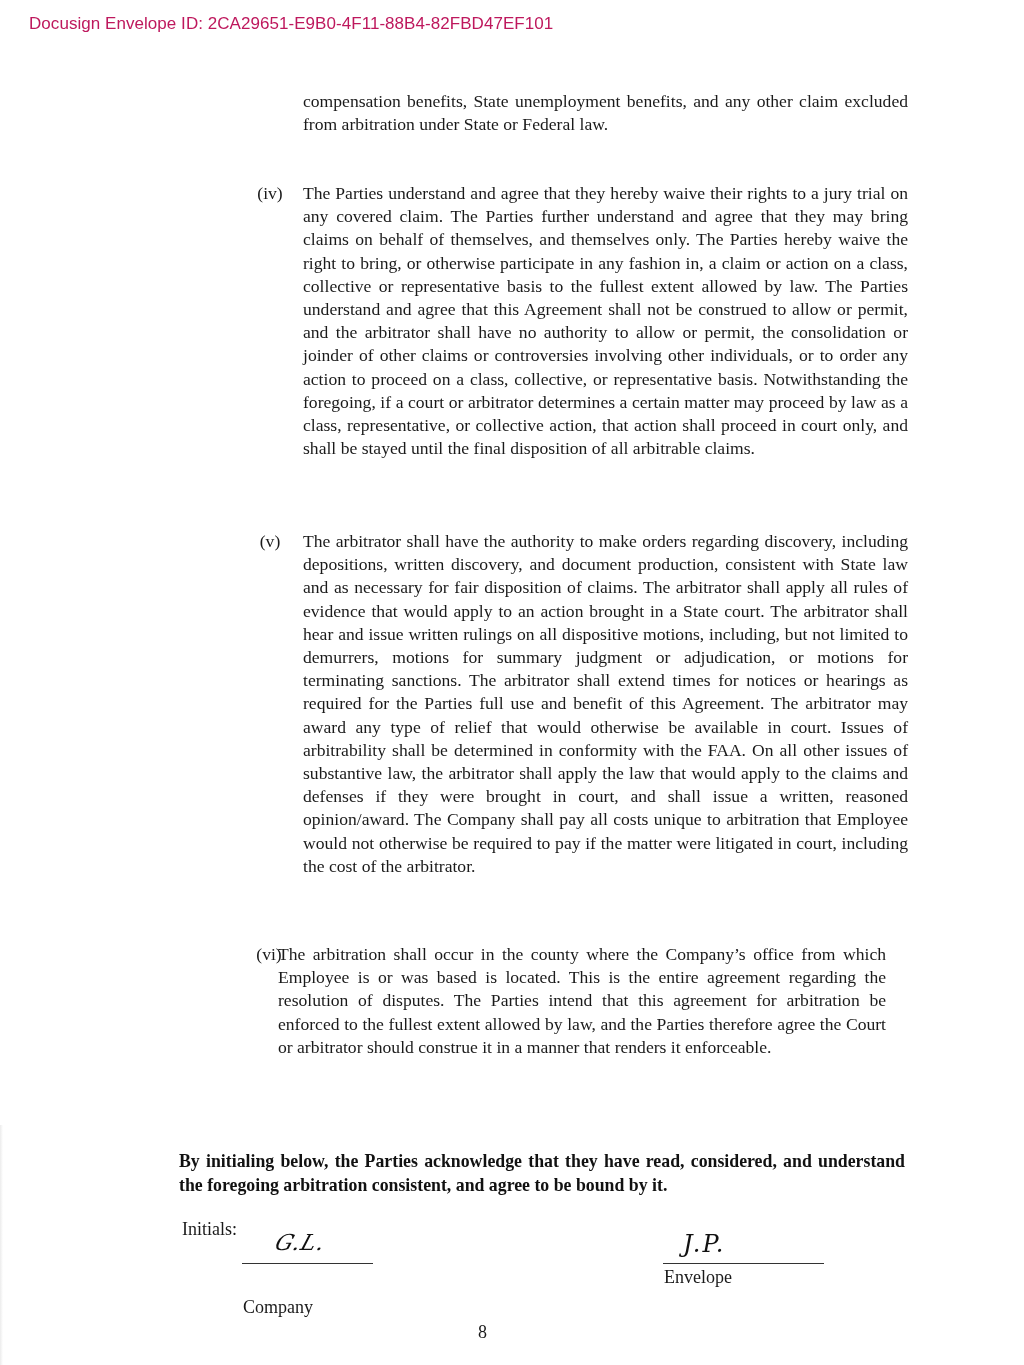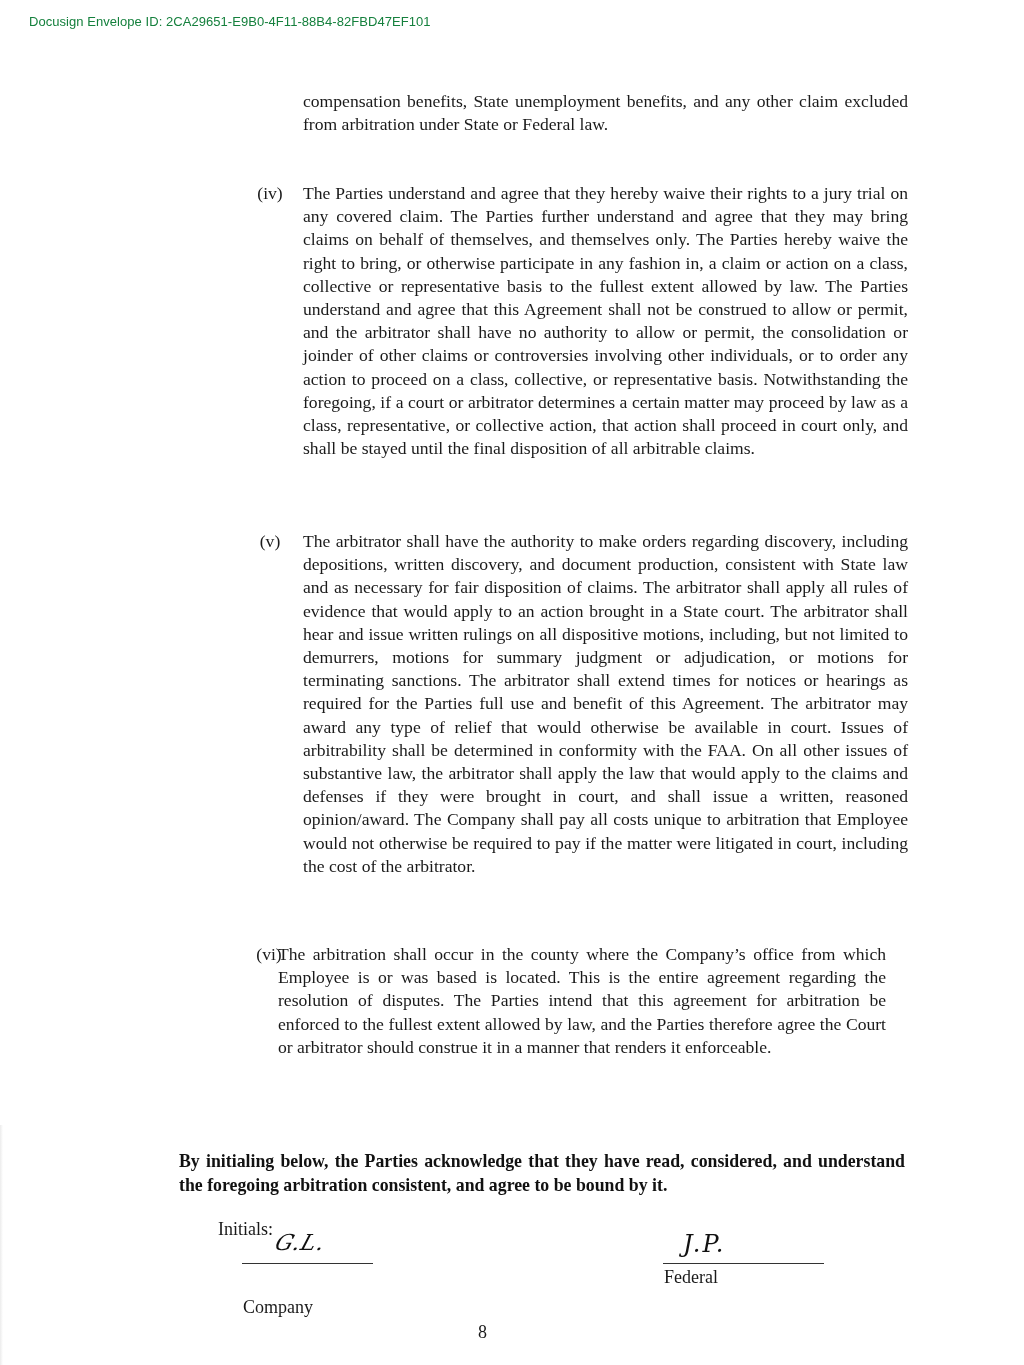--- a/index.html
+++ b/index.html
@@ -12,22 +12,22 @@
       height: 1365px;
       position: relative;
       overflow: hidden;
       color: #1a1a1a;
     }
     .envelope-id {
       position: absolute;
       left: 29px;
       top: 14px;
       font-family: "Liberation Sans", sans-serif;
-      font-size: 13px;
-      color: #15803d;
+      font-size: 17px;
+      color: #be185d;
       letter-spacing: 0.05px;
     }
     .doc {
       font-family: "Liberation Serif", serif;
       font-size: 17.6px;
       line-height: 23.2px;
       color: #1a1a1a;
     }
     .continuation {
       position: absolute;
@@ -73,21 +73,20 @@
       text-align-last: left;
       color: #111;
     }
     .initials-label {
       position: absolute;
       left: 182px;
       top: 1219px;
       font-family: "Liberation Serif", serif;
       font-size: 18px;
       color: #1a1a1a;
-      margin-left: 36px;
     }
     .sig-block {
       position: absolute;
     }
     .sig-block .sig-line {
       position: absolute;
       left: 0;
       height: 0;
       border-top: 1.2px solid #333;
     }
@@ -167,16 +166,16 @@
 
 <div class="sig-block sig-company">
   <span class="sig-mark">G.L.</span>
   <div class="sig-line"></div>
   <span class="sig-label">Company</span>
 </div>
 
 <div class="sig-block sig-employee">
   <span class="sig-mark">J.P.</span>
   <div class="sig-line"></div>
-  <span class="sig-label">Federal</span>
+  <span class="sig-label">Envelope</span>
 </div>
 
 <div class="page-number">8</div>
 
 </body></html>

